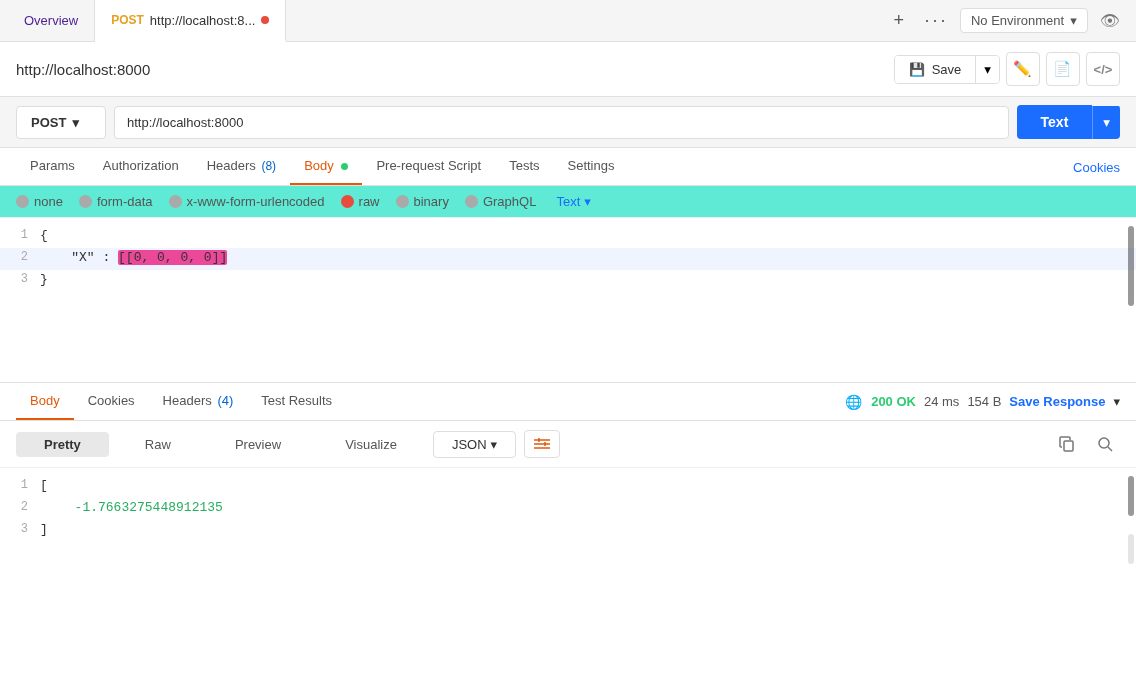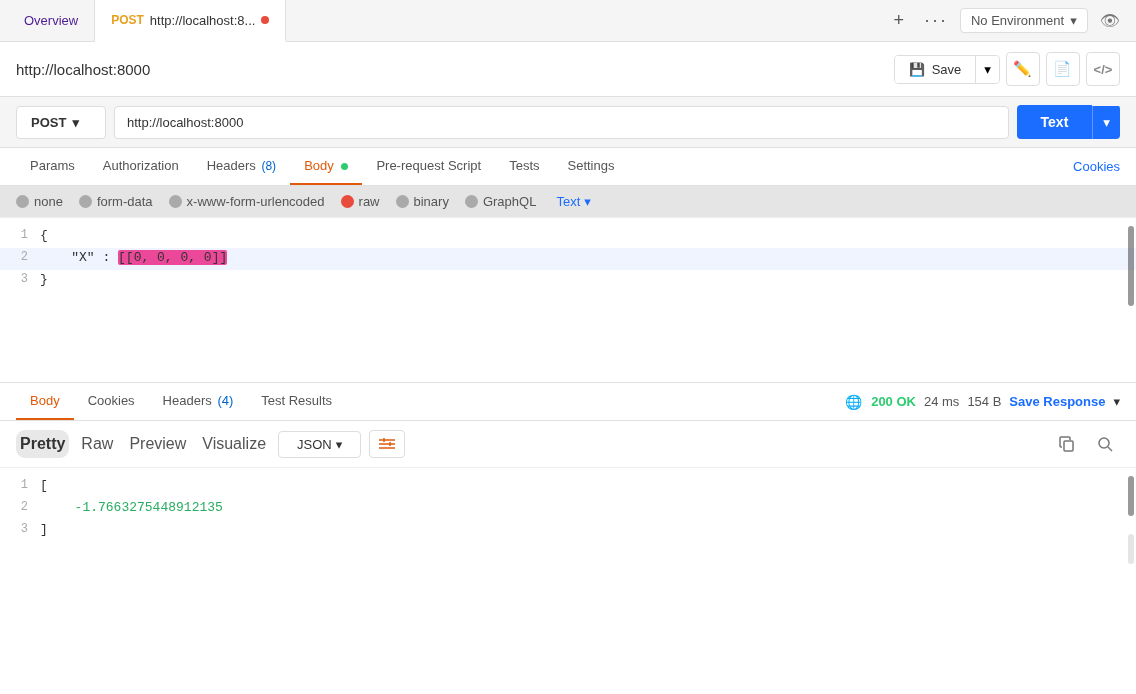--- a/index.html
+++ b/index.html
@@ -38,30 +38,30 @@
     .method-url-bar {
       display: flex; align-items: center; padding: 8px 16px; background: #f5f5f5; border-bottom: 1px solid #e0e0e0; gap: 8px;
     }
     .method-select { display: flex; align-items: center; gap: 6px; padding: 8px 14px; border: 1px solid #ddd; border-radius: 4px; background: #fff; cursor: pointer; font-weight: 600; color: #333; font-size: 13px; min-width: 90px; }
     .url-input { flex: 1; padding: 8px 12px; border: 1px solid #ddd; border-radius: 4px; font-size: 13px; color: #333; background: #fff; outline: none; }
     .send-btn-group { display: flex; align-items: center; border-radius: 4px; overflow: hidden; }
     .send-btn { padding: 9px 24px; background: #1a6dff; color: #fff; font-size: 14px; font-weight: 600; border: none; cursor: pointer; }
     .send-btn-dropdown { padding: 9px 10px; background: #1a6dff; color: #fff; border: none; border-left: 1px solid rgba(255,255,255,0.3); cursor: pointer; }
 
     
-    .req-tabs { display: flex; align-items: center; padding: 0 16px; border-bottom: 1px solid #e0e0e0; background: #fff; }
+    .req-tabs { display: flex; align-items: flex-end; padding: 0 16px; border-bottom: 1px solid #e0e0e0; background: #fff; }
     .req-tab { padding: 10px 14px; font-size: 13px; color: #555; cursor: pointer; border-bottom: 2px solid transparent; }
     .req-tab.active { color: #e05a0a; border-bottom: 2px solid #e05a0a; }
     .req-tab .tab-badge { color: #0066cc; font-size: 12px; margin-left: 2px; }
     .req-tab .dot-green { width: 7px; height: 7px; background: #2ecc71; border-radius: 50%; display: inline-block; margin-left: 4px; vertical-align: middle; }
     .req-tab-spacer { flex: 1; }
     .cookies-link { color: #1a6dff; font-size: 13px; cursor: pointer; padding: 10px 0; }
 
     
-    .body-type-bar { display: flex; align-items: center; padding: 8px 16px; gap: 16px; background: #e5e5e5; border-bottom: 1px solid #eee; }
+    .body-type-bar { display: flex; align-items: center; padding: 8px 16px; gap: 16px; background: #5eead4; border-bottom: 1px solid #eee; }
     .body-type-option { display: flex; align-items: center; gap: 5px; font-size: 13px; color: #555; cursor: pointer; }
     .radio-circle { width: 13px; height: 13px; border-radius: 50%; border: 2px solid #aaa; display: inline-block; }
     .radio-circle.selected { border-color: #e74c3c; background: #e74c3c; }
     .radio-circle.gray-filled { border-color: #aaa; background: #aaa; }
     .text-dropdown { display: flex; gap: 4px; color: #1a6dff; font-size: 13px; cursor: pointer; margin-left: 4px; }
 
     
     .code-editor { background: #fff; border-bottom: 1px solid #e0e0e0; padding: 8px 0; min-height: 165px; position: relative; font-family: 'Courier New', monospace; font-size: 13px; overflow: hidden; }
     .code-line { display: flex; align-items: flex-start; padding: 2px 0; min-height: 22px; }
     .line-num { width: 40px; text-align: right; padding-right: 12px; color: #aaa; font-size: 12px; user-select: none; flex-shrink: 0; }
@@ -77,21 +77,21 @@
     .resp-tab .tab-badge { color: #0066cc; margin-left: 2px; }
     .resp-status-area { flex: 1; display: flex; align-items: center; justify-content: flex-end; gap: 8px; font-size: 13px; }
     .globe-icon { color: #555; font-size: 14px; }
     .status-ok { color: #2ecc71; font-weight: 600; text-align: center; }
     .status-time { color: #555; }
     .status-size { color: #555; }
     .save-response-btn { color: #1a6dff; font-weight: 700; cursor: pointer; }
 
     
     .resp-format-bar { display: flex; align-items: center; padding: 8px 16px; gap: 8px; border-bottom: 1px solid #eee; }
-    .format-tab { padding: 5px 4px; font-size: 16px; color: #555; cursor: pointer; border-radius: 9px; }
+    .format-tab { padding: 5px 28px; font-size: 13px; color: #555; cursor: pointer; border-radius: 4px; }
     .format-tab.active { background: #e8e8e8; font-weight: 600; color: #333; }
     .json-select { display: flex; align-items: center; gap: 4px; padding: 5px 18px; border: 1px solid #ddd; border-radius: 4px; font-size: 13px; cursor: pointer; }
     .format-bar-spacer { flex: 1; }
     .resp-action-icon { width: 30px; height: 30px; display: flex; align-items: center; justify-content: center; cursor: pointer; color: #777; font-size: 16px; }
 
     
     .resp-code-area { padding: 8px 0; font-family: 'Courier New', monospace; font-size: 13px; position: relative; min-height: 100px; }
     .resp-code-area .line-content .num-val { color: #27ae60; margin-left: 19px; }
     .resp-scrollbar { position: absolute; right: 2px; top: 8px; width: 6px; height: 40px; background: #333; border-radius: 3px; opacity: 0.5; }
     .resp-scrollbar-bottom { position: absolute; right: 2px; bottom: 4px; width: 6px; height: 30px; background: #ccc; border-radius: 3px; opacity: 0.5; }

